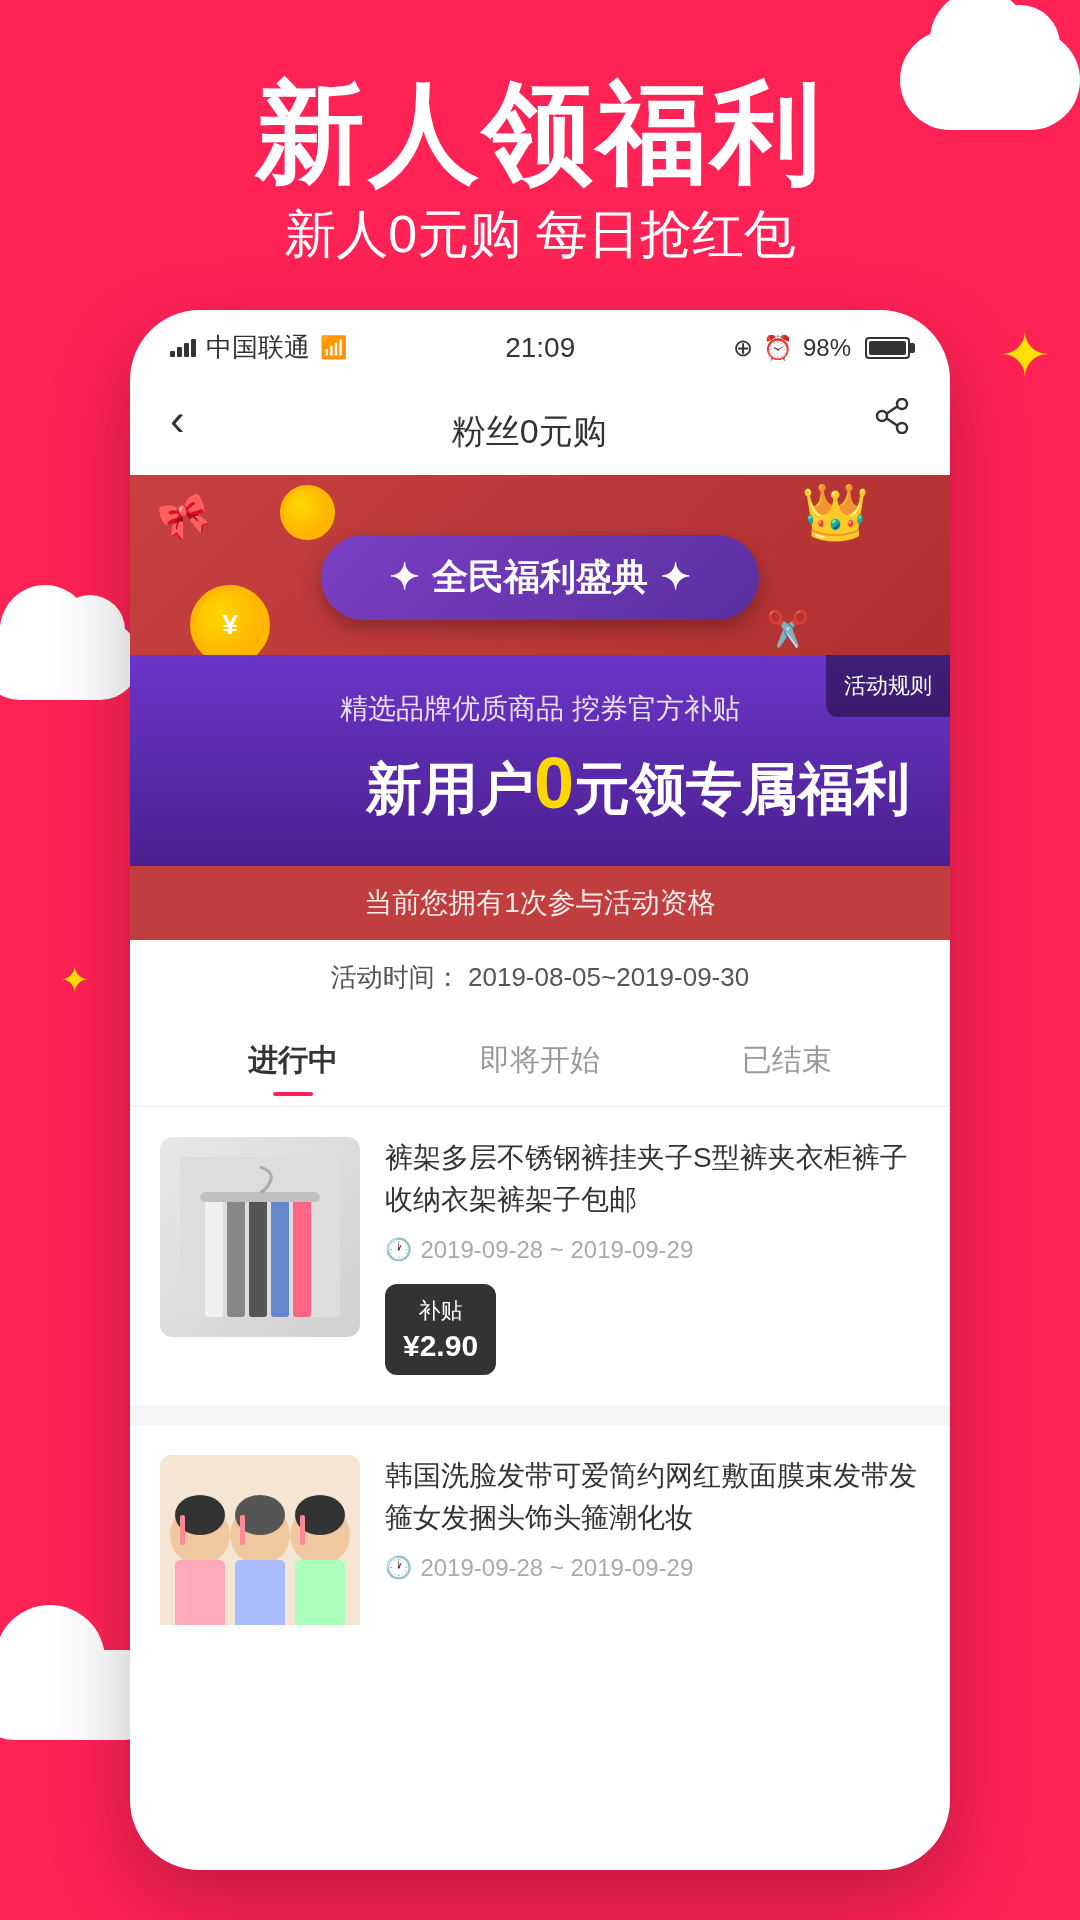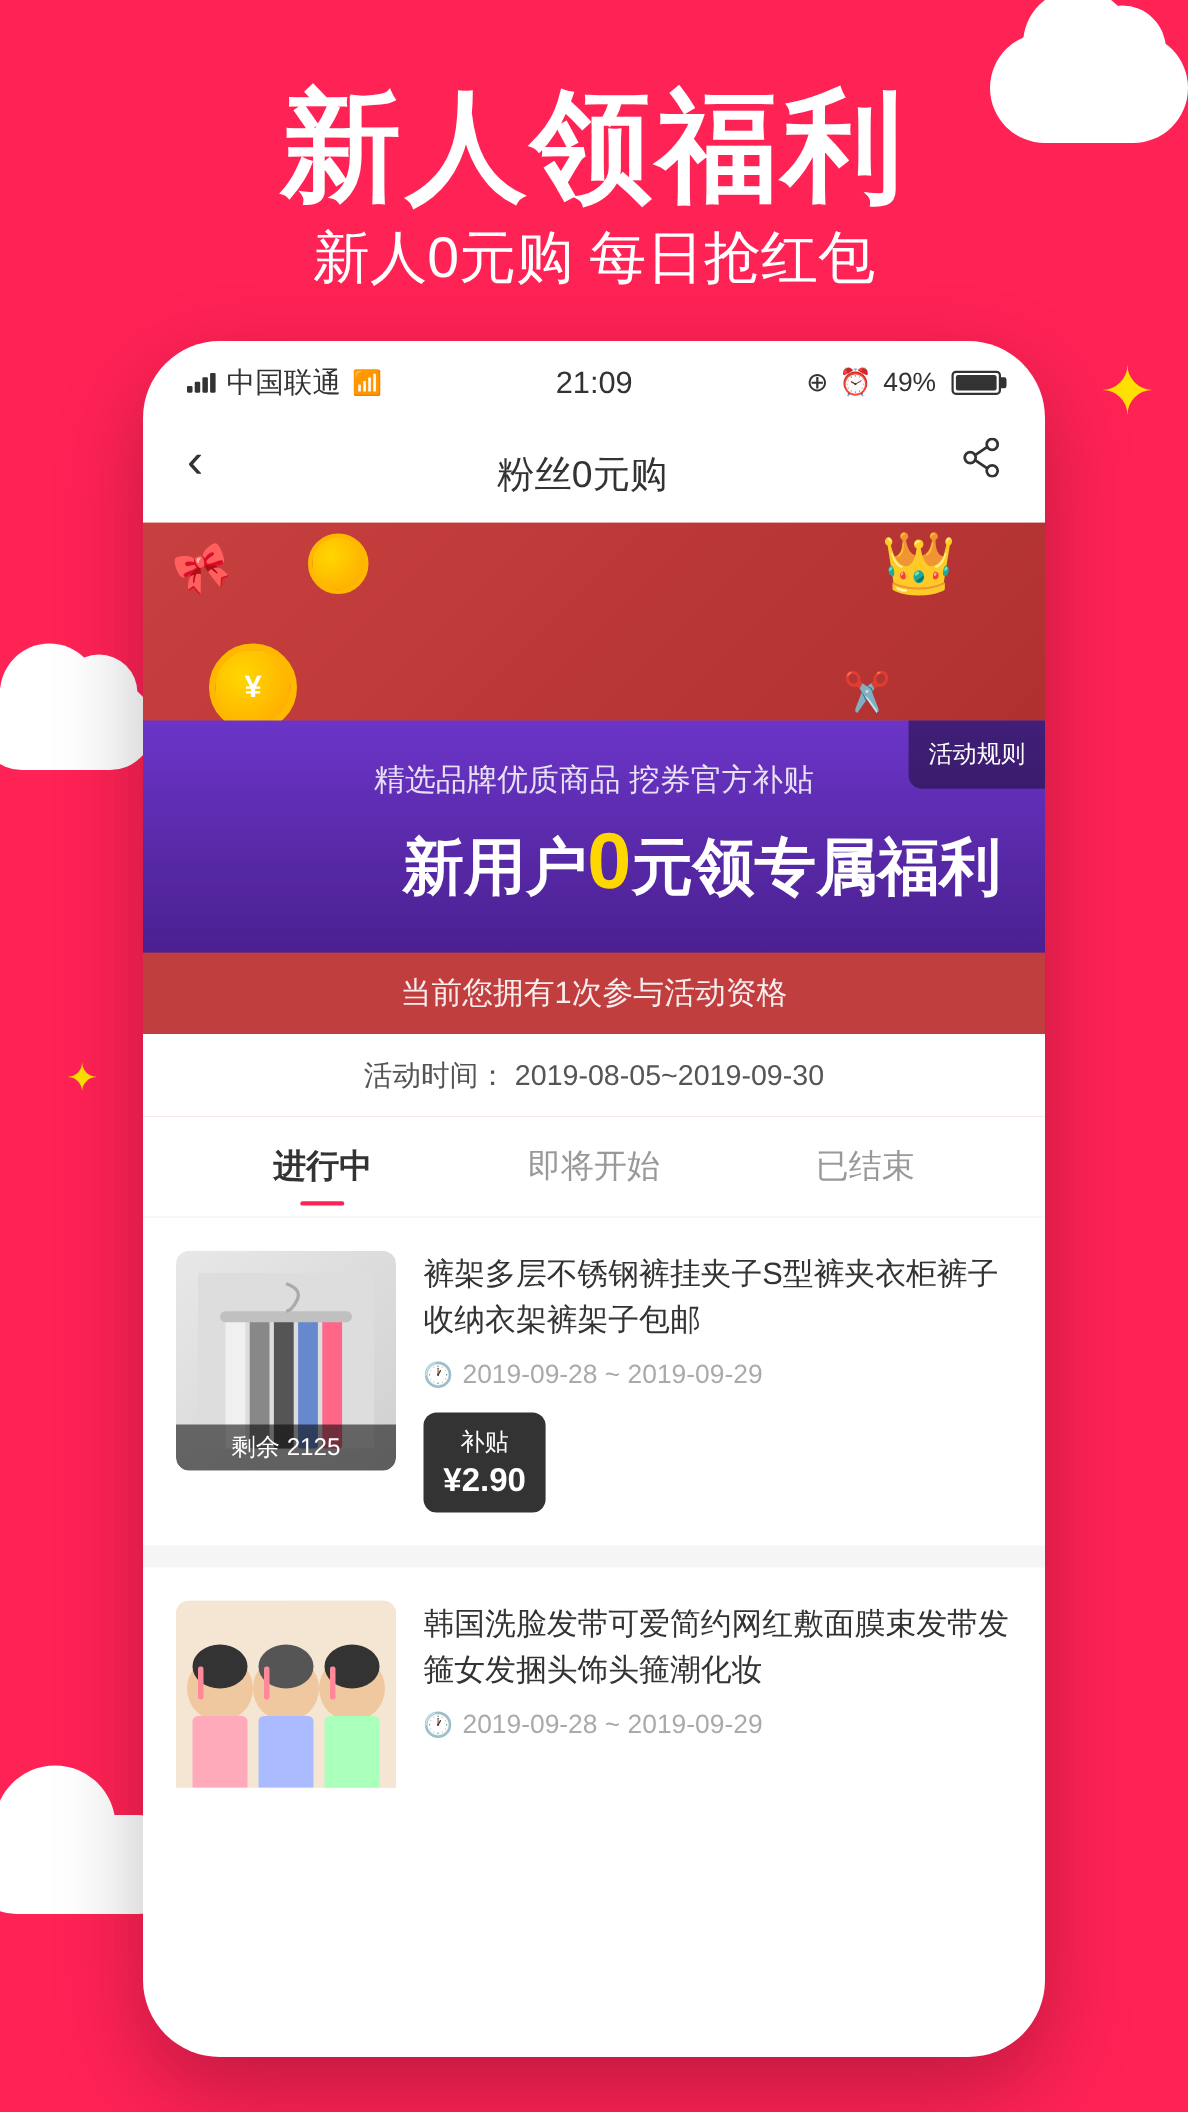--- a/index.html
+++ b/index.html
@@ -527,21 +527,21 @@
         <div class="signal-bar" style="height:14px;"></div>
         <div class="signal-bar" style="height:18px;"></div>
       </div>
       <span>中国联通</span>
       <span class="wifi-icon">📶</span>
     </div>
     <div class="status-center">21:09</div>
     <div class="status-right">
       <span>⊕</span>
       <span>⏰</span>
-      <span>49%</span>
+      <span>98%</span>
       <span class="battery-icon">
         <span class="battery-fill"></span>
       </span>
     </div>
   </div>
 
   <div class="top-nav">
     <span class="nav-back" style="font-size:44px; font-weight:300;">‹</span>
     <span class="nav-title">粉丝0元购</span>
     <span class="nav-share">
@@ -560,20 +560,25 @@
 
     <div class="banner-area">
 
       <div class="event-header">
         
         <span class="gift-deco2">🎀</span>
         <span class="gift-deco">👑</span>
         <span class="coin-deco2"></span>
 
         
+        <div class="event-title-banner">
+          <span class="sparkle-white">✦</span>
+          <span>全民福利盛典</span>
+          <span class="sparkle-white">✦</span>
+        </div>
 
         
         <div class="coin-deco"></div>
         <span class="gift-deco3">✂️</span>
       </div>
 
       <div class="promo-block">
         <div class="activity-rules-tag">活动规则</div>
         <div class="promo-subtitle">精选品牌优质商品 挖券官方补贴</div>
         <div class="promo-main-text">
@@ -616,21 +621,20 @@
 
                 <rect x="71" y="30" width="18" height="120" rx="3" fill="#6688cc"></rect>
 
                 <rect x="93" y="30" width="18" height="120" rx="3" fill="#ff6688"></rect>
 
                 <rect x="0" y="25" width="120" height="10" rx="5" fill="#c0c0c0"></rect>
 
                 <path d="M60,0 Q75,5 70,15 Q65,25 60,25" stroke="#aaa" stroke-width="3" fill="none"></path>
               </g>
             </svg>
-            <div class="remaining-badge">剩余 2125</div>
           </div>
         </div>
         <div class="product-info">
           <div class="product-title">裤架多层不锈钢裤挂夹子S型裤夹衣柜裤子收纳衣架裤架子包邮</div>
           <div class="product-date">
             <span class="clock-icon">🕐</span>
             <span>2019-09-28 ~ 2019-09-29</span>
           </div>
           <div class="price-row">
             <div class="subsidy-btn">

